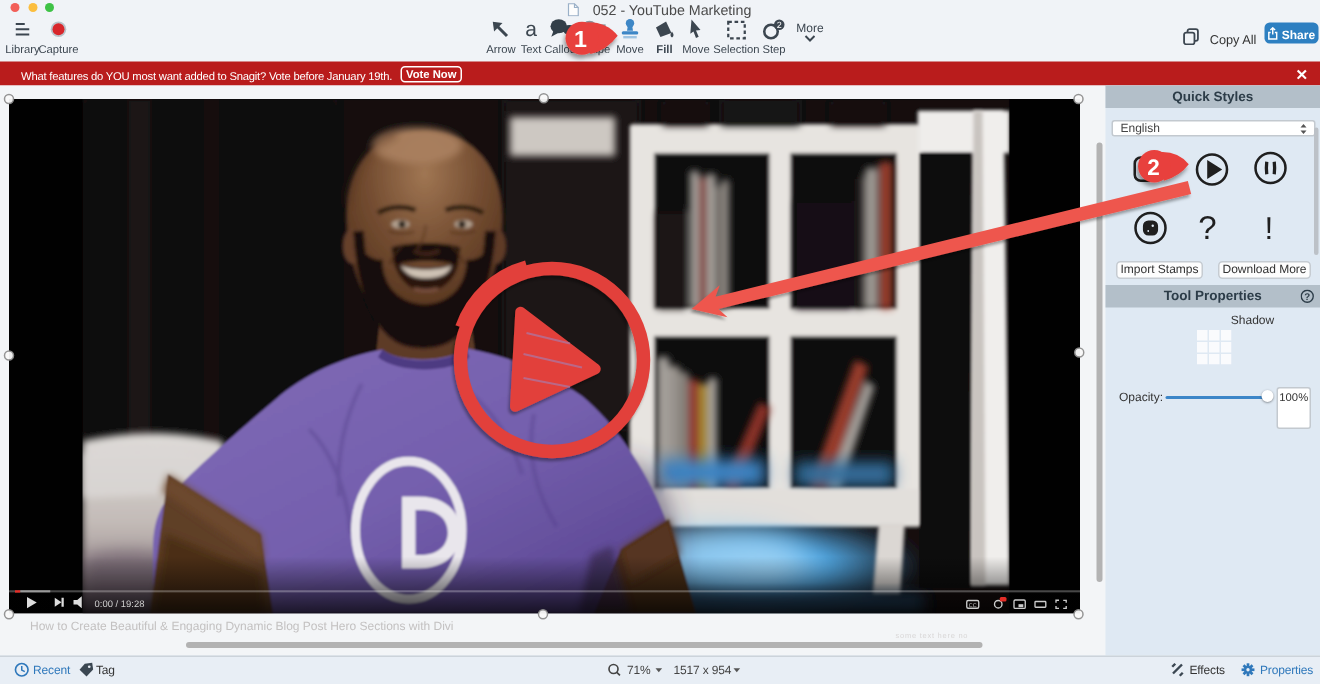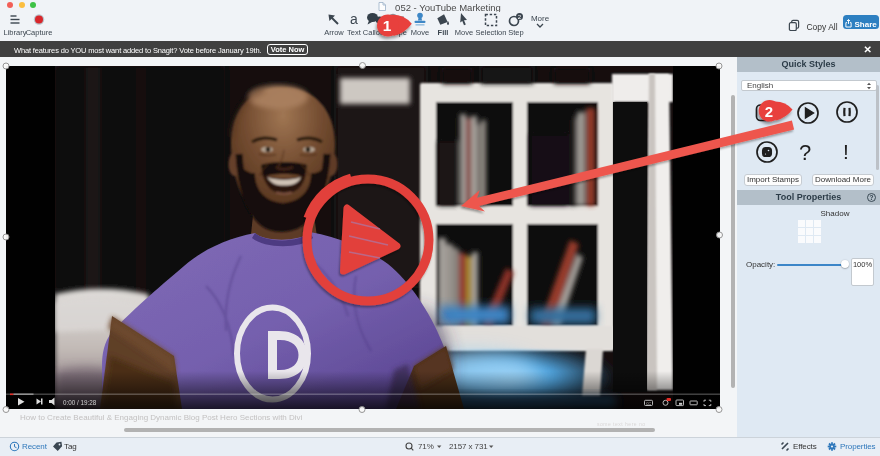--- a/index.html
+++ b/index.html
@@ -7,21 +7,21 @@
   body { font-family:"Liberation Sans", sans-serif; position:relative; background:#eff3f7; }
   .abs { position:absolute; }
   
   #titlebar { left:0; top:0; width:880px; height:12px; background:#f0f3f7; }
   .tl { width:6.2px; height:6.2px; border-radius:50%; top:2px; }
   #title { width:880px; top:1.5px; padding-left:16px; text-align:center; font-size:9.5px; color:#4a4a4a; }
   #toolbar { left:0; top:12px; width:880px; height:29px; background:#f0f3f7; }
   .tool { position:absolute; top:0; width:44px; text-align:center; }
   .tool .lbl { font-size:7.5px; color:#3c4650; margin-top:1px; display:block; }
   .tool svg { display:block; margin:0 auto; }
-  #notif { left:0; top:41px; width:880px; height:16px; background:#404040; color:#fff; }
+  #notif { left:0; top:41px; width:880px; height:16px; background:#b91c1c; color:#fff; }
   #notif .msg { position:absolute; left:14px; top:4.5px; font-size:7.5px; letter-spacing:-0.15px; white-space:nowrap; }
   #votenow { position:absolute; left:267px; top:2.5px; width:41px; height:11px; border:1px solid #fff; border-radius:3px; font-size:7.5px; font-weight:bold; text-align:center; line-height:10px; }
   #notifx { position:absolute; right:8px; top:3px; font-size:10px; font-weight:bold; }
   
   #canvas { left:0; top:57px; width:737px; height:380px; background:#f3f5f7; }
   #caption { left:20px; top:356px; font-size:8px; color:#c3c1c1; }
   #hscroll { left:124px; top:371px; width:531px; height:4px; background:#b2b2b2; border-radius:2px; }
   #vscroll { left:731px; top:38px; width:4px; height:293px; background:#b3b3b3; border-radius:2px; }
   
   #sidebar { left:737px; top:57px; width:143px; height:380px; background:#dfe9f3; }
@@ -422,21 +422,21 @@
     <div class="abs" style="left:40px; top:207px; width:68px; height:2px; background:#3c86c8; border-radius:1px;"></div>
     <div class="abs" style="left:104px; top:203px; width:8px; height:8px; border-radius:50%; background:#fff; box-shadow:0 0.5px 1.5px rgba(0,0,0,.45);"></div>
     <div class="abs" style="left:114px; top:200.5px; width:23px; height:28px; background:#fff; border:1px solid #c3c9cf; border-radius:2px; font-size:7.5px; color:#333; text-align:center; line-height:11px;">100%</div>
     <div class="abs" style="left:138.5px; top:28px; width:3px; height:85px; background:#bcc1c7; border-radius:1.5px;"></div>
   </div>
 
   <div id="statusbar" class="abs">
     <span class="blue" style="left:22px;">Recent</span>
     <span style="left:64px; color:#333;">Tag</span>
     <span style="left:418px; color:#444;">71%</span>
-    <span style="left:449px; color:#444;">2157 x 731</span>
+    <span style="left:449px; color:#444;">1517 x 954</span>
     <span style="left:793px; color:#333;">Effects</span>
     <span class="blue" style="left:840px;">Properties</span>
   </div>
 
   <svg class="abs" width="880" height="456" viewBox="0 0 880 456" style="left:0; top:0; pointer-events:none;">
     <g id="sb-icons">
       <circle cx="14.5" cy="446.5" r="4.2" fill="none" stroke="#2f78bb" stroke-width="1.1"></circle>
       <path d="M14.5 444 v2.7 l2 1" fill="none" stroke="#2f78bb" stroke-width="1"></path>
       <path d="M53 446 l4-3.5 h5 v4.5 l-5 4 z" fill="#3b4752" transform="rotate(-8 57 446)"></path>
       <circle cx="59.5" cy="444.5" r="0.9" fill="#e8eef5"></circle>

